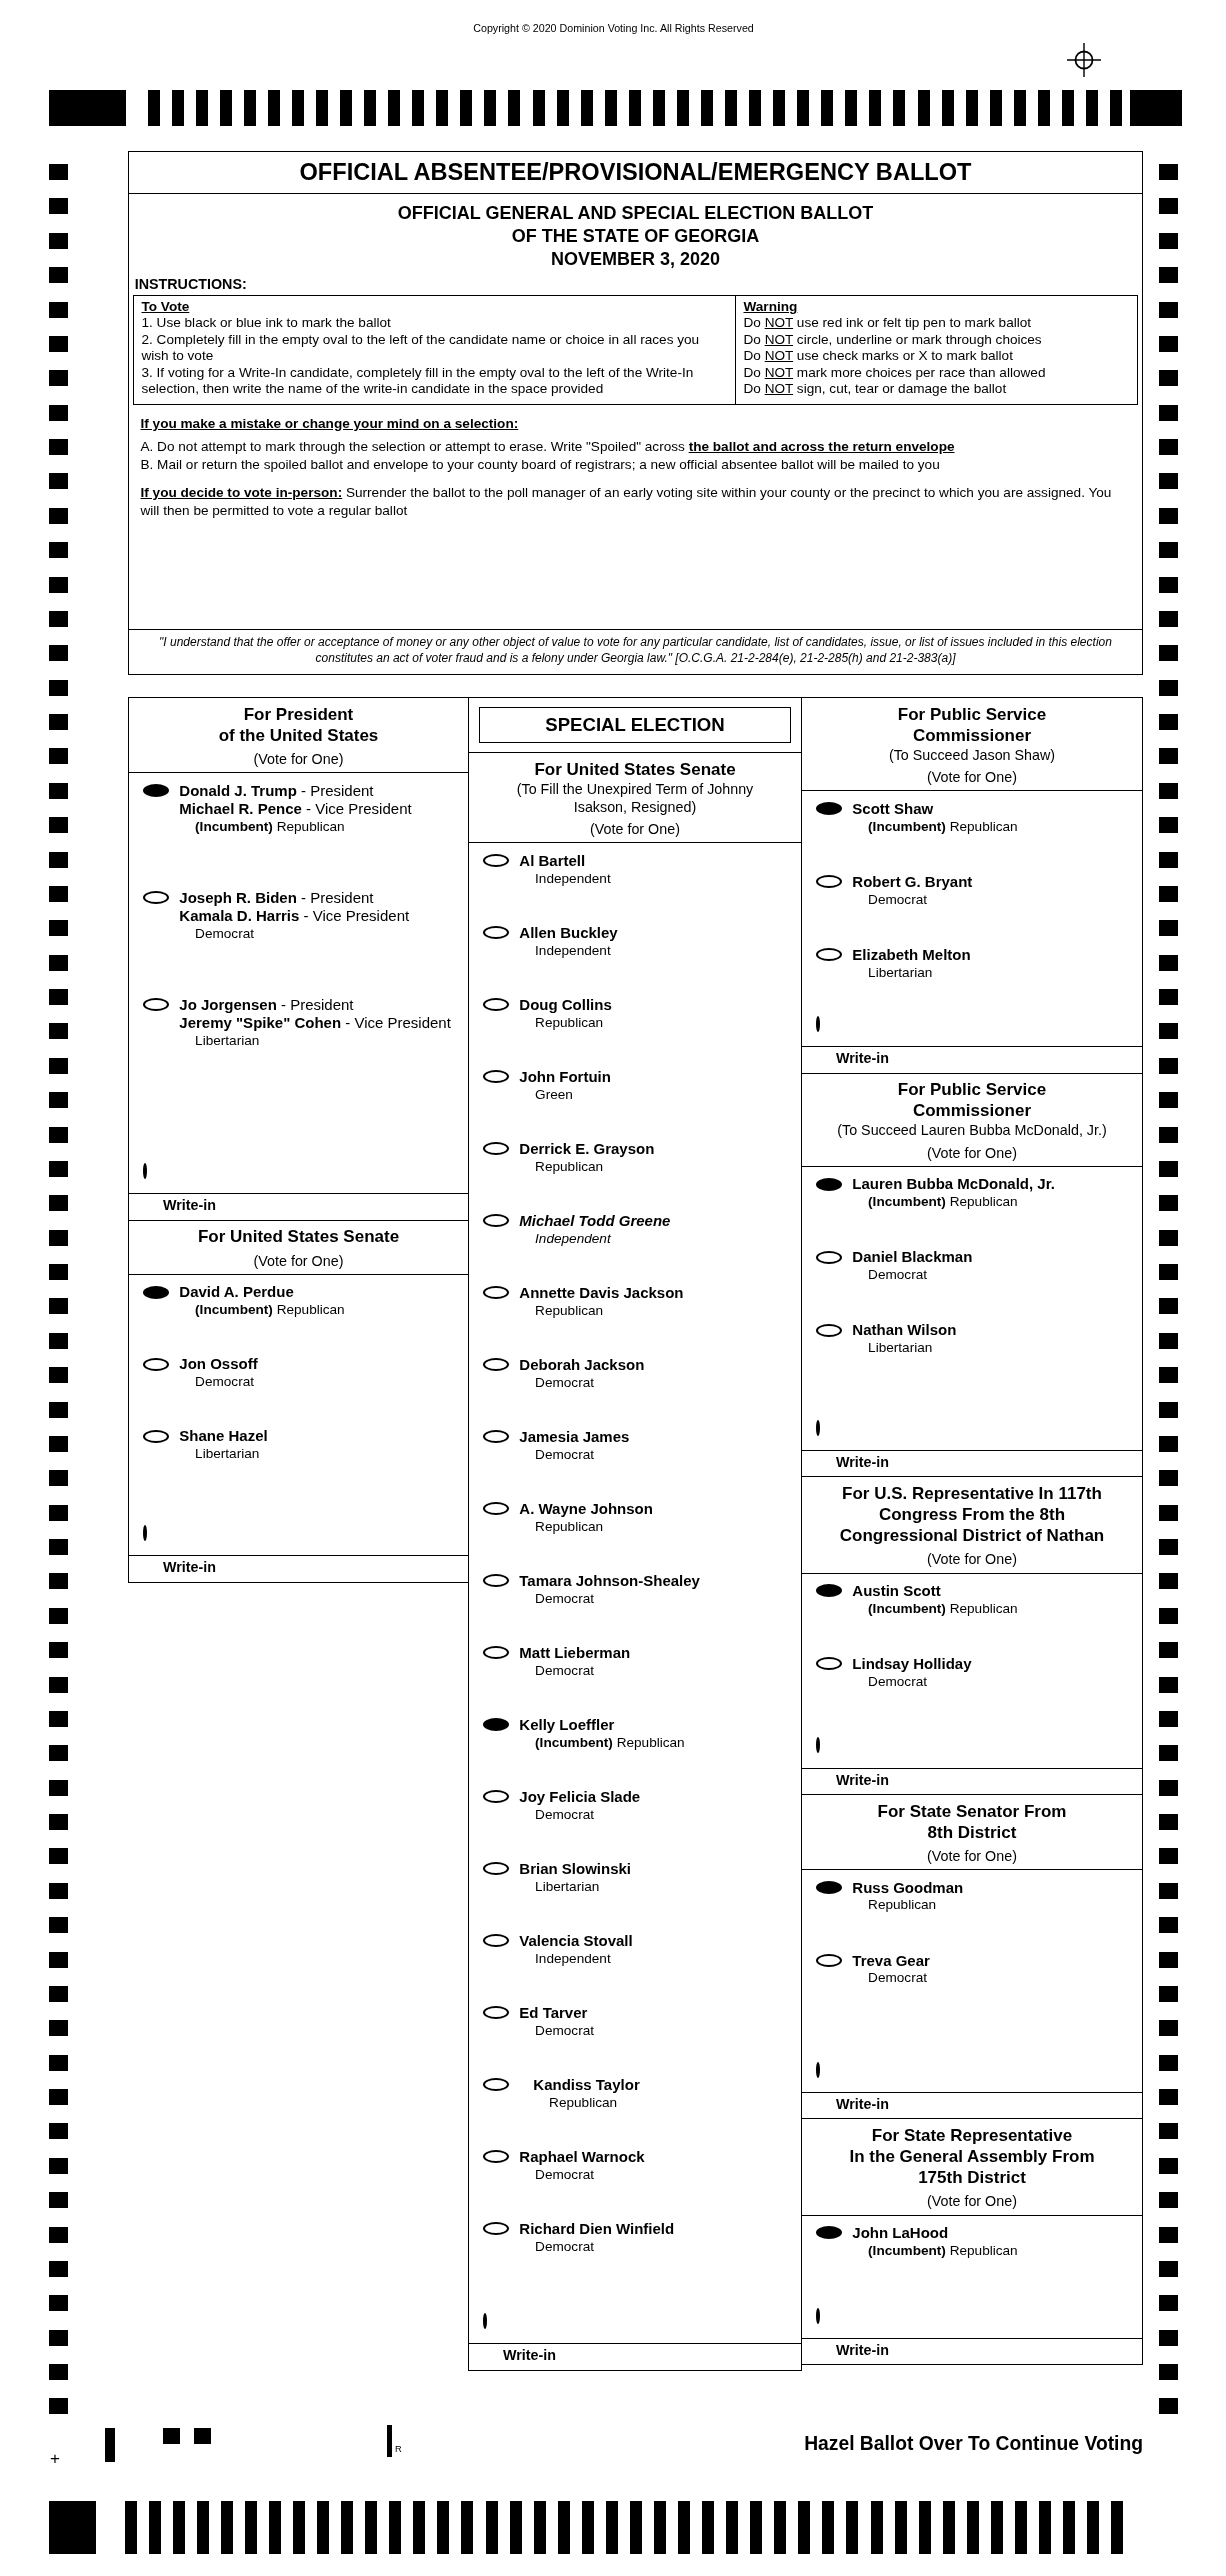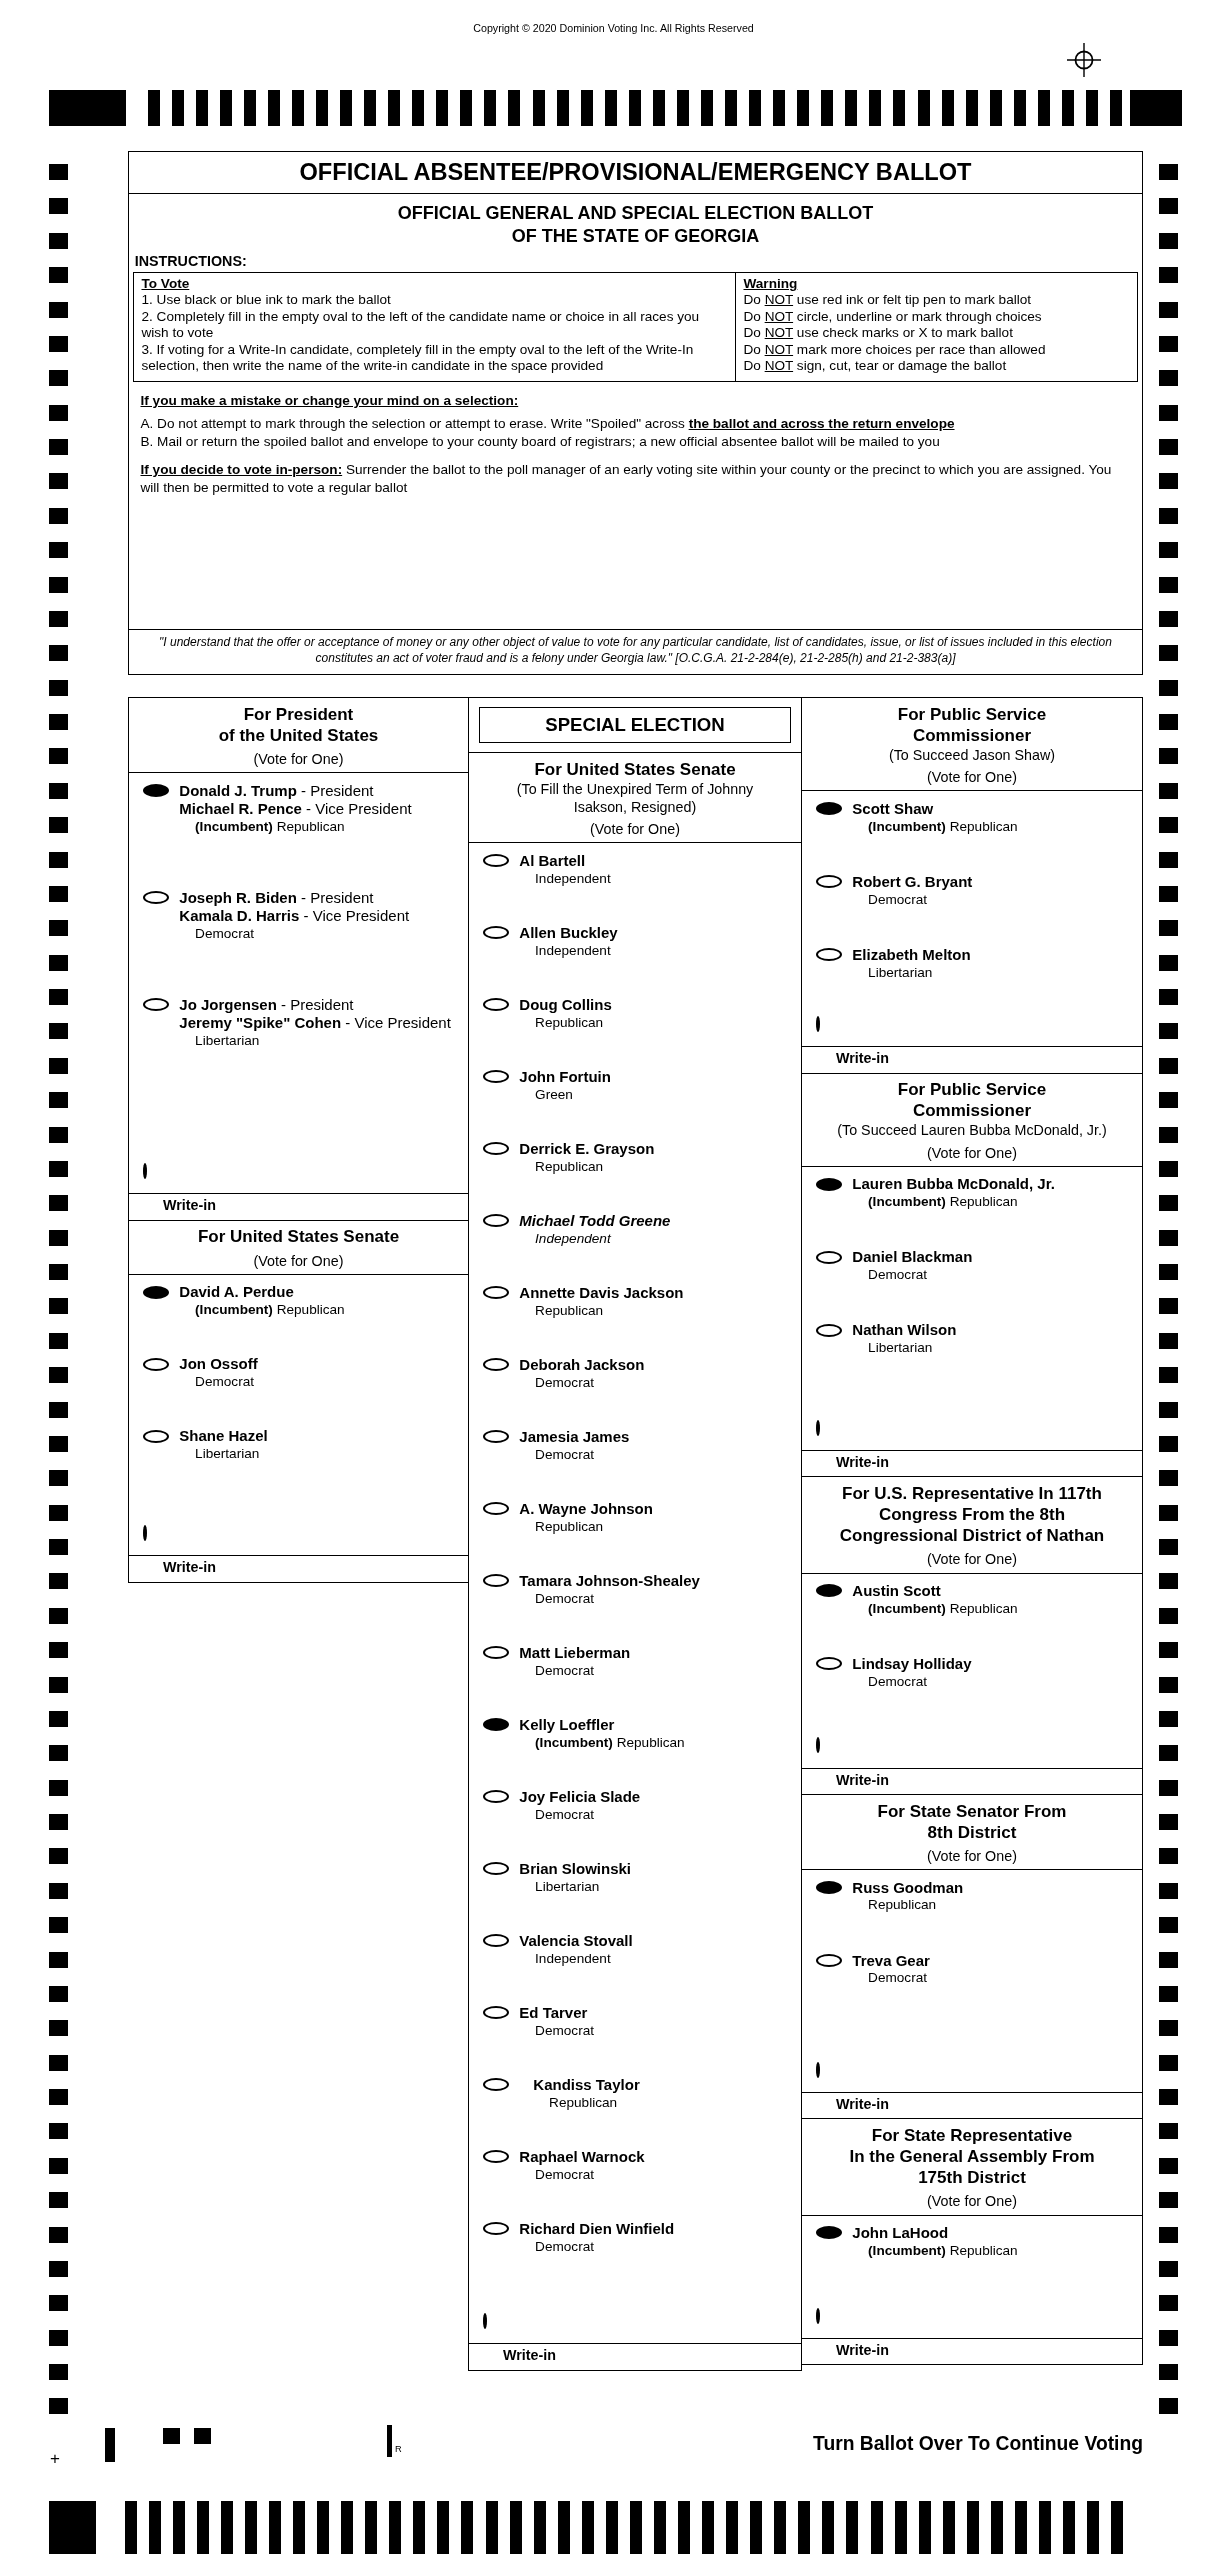--- a/index.html
+++ b/index.html
@@ -318,20 +318,21 @@
     <div class="sq" style="left: 1159px; top: 2330px;"></div>
     <div class="sq" style="left: 1159px; top: 2364px;"></div>
     <div class="sq" style="left: 1159px; top: 2398px;"></div>
   </div>
 
 <div id="header-box">
   <div class="hdr-type">OFFICIAL ABSENTEE/PROVISIONAL/EMERGENCY BALLOT</div>
   <div class="hdr-election">
     <div>OFFICIAL GENERAL AND SPECIAL ELECTION BALLOT</div>
     <div>OF THE STATE OF GEORGIA</div>
+    <div>NOVEMBER 3, 2020</div>
   </div>
   <div class="instructions-label">INSTRUCTIONS:</div>
   <div class="inst-boxes">
     <div class="tovote-box">
       <span class="box-title">To Vote</span>
       <div id="tovote-items">
           <div class="inst-item">1. Use black or blue ink to mark the ballot</div>
           <div class="inst-item">2. Completely fill in the empty oval to the left of the candidate name or choice in all races you wish to vote</div>
           <div class="inst-item">3. If voting for a Write-In candidate, completely fill in the empty oval to the left of the Write-In selection, then write the name of the write-in candidate in the space provided</div>
         </div>
@@ -710,20 +711,20 @@
           <div class="cand-name"><span>John LaHood</span></div>
           <div class="cand-party"><span class="cand-inc">(Incumbent)</span> <span>Republican</span></div>
         </div>
       </div>
       <div class="spacer"></div>
       <div class="writein-oval-row"><span class="oval"></span></div>
       <div class="writein-label-row"><span class="writein-label">Write-in</span></div>
     </div>
   </div>
 
-<div id="turn-over">Turn Ballot Over To Continue Voting</div>
+<div id="turn-over">Hazel Ballot Over To Continue Voting</div>
 <div id="plus-mark">+</div>
 <div id="print-bar1"></div>
 <div id="print-sq1"></div>
 <div id="print-sq2"></div>
 <div id="print-bar2"></div>
 <div id="print-r">R</div>
 
 
 </body></html>

